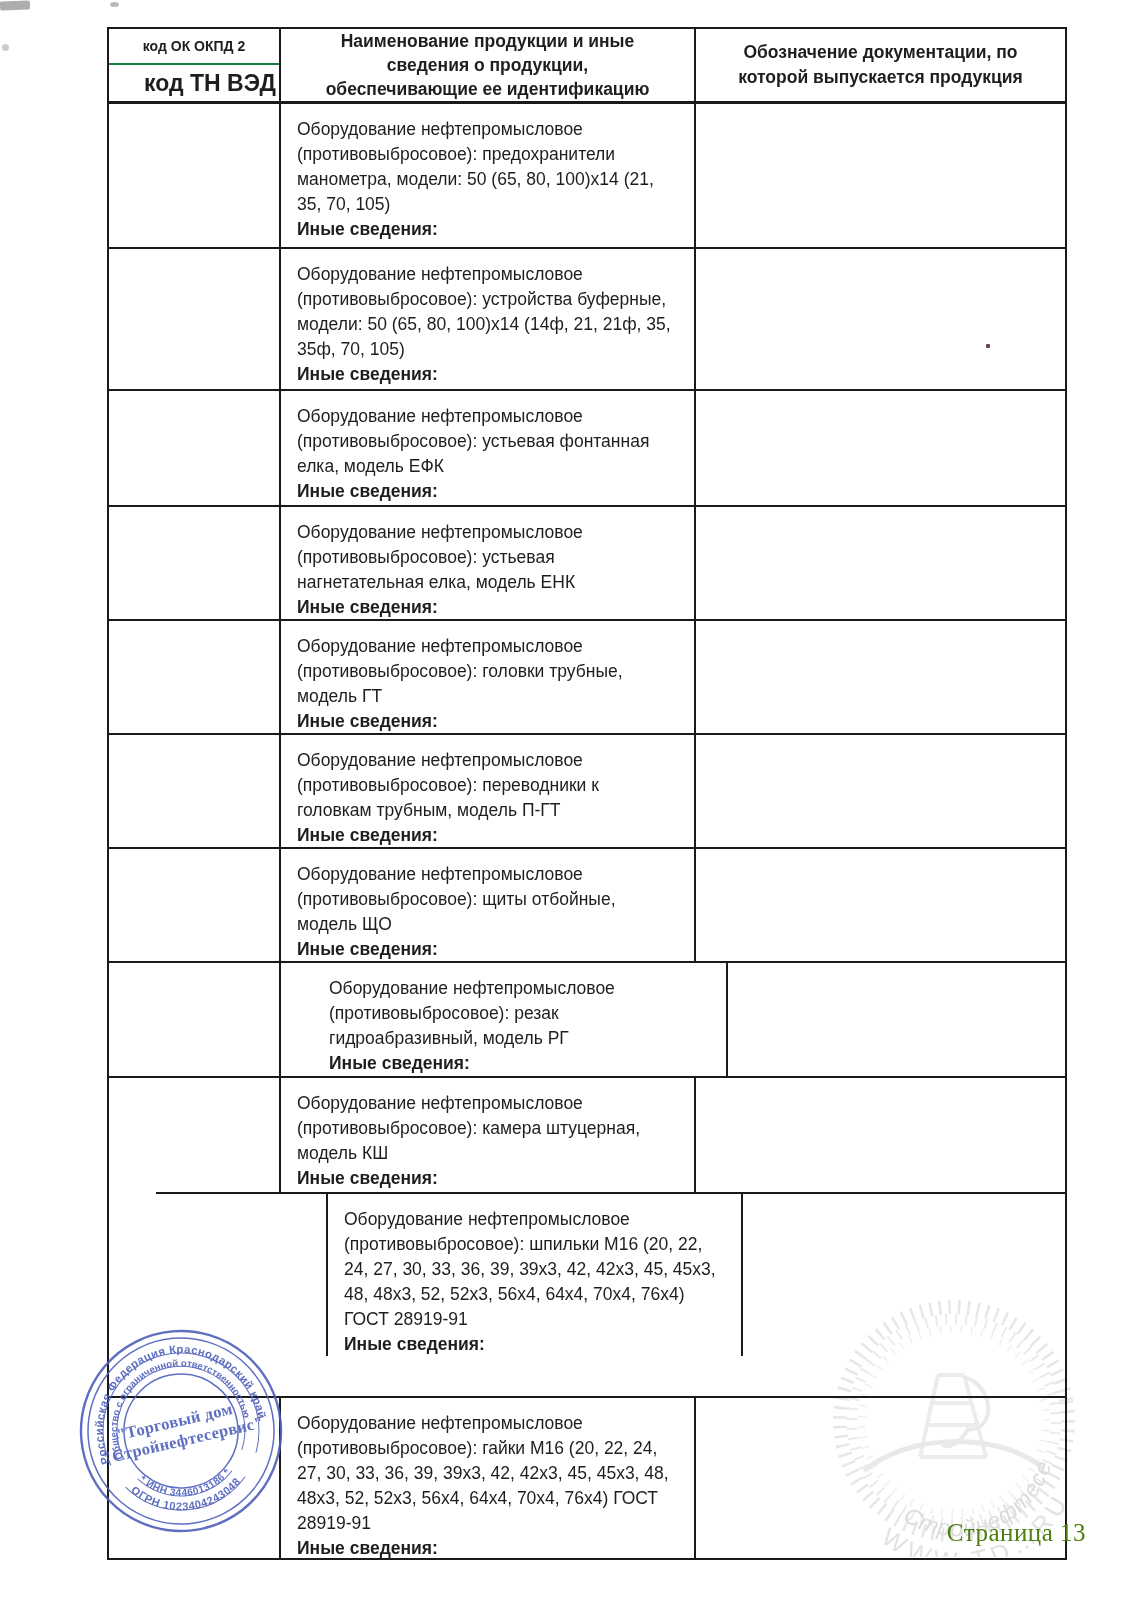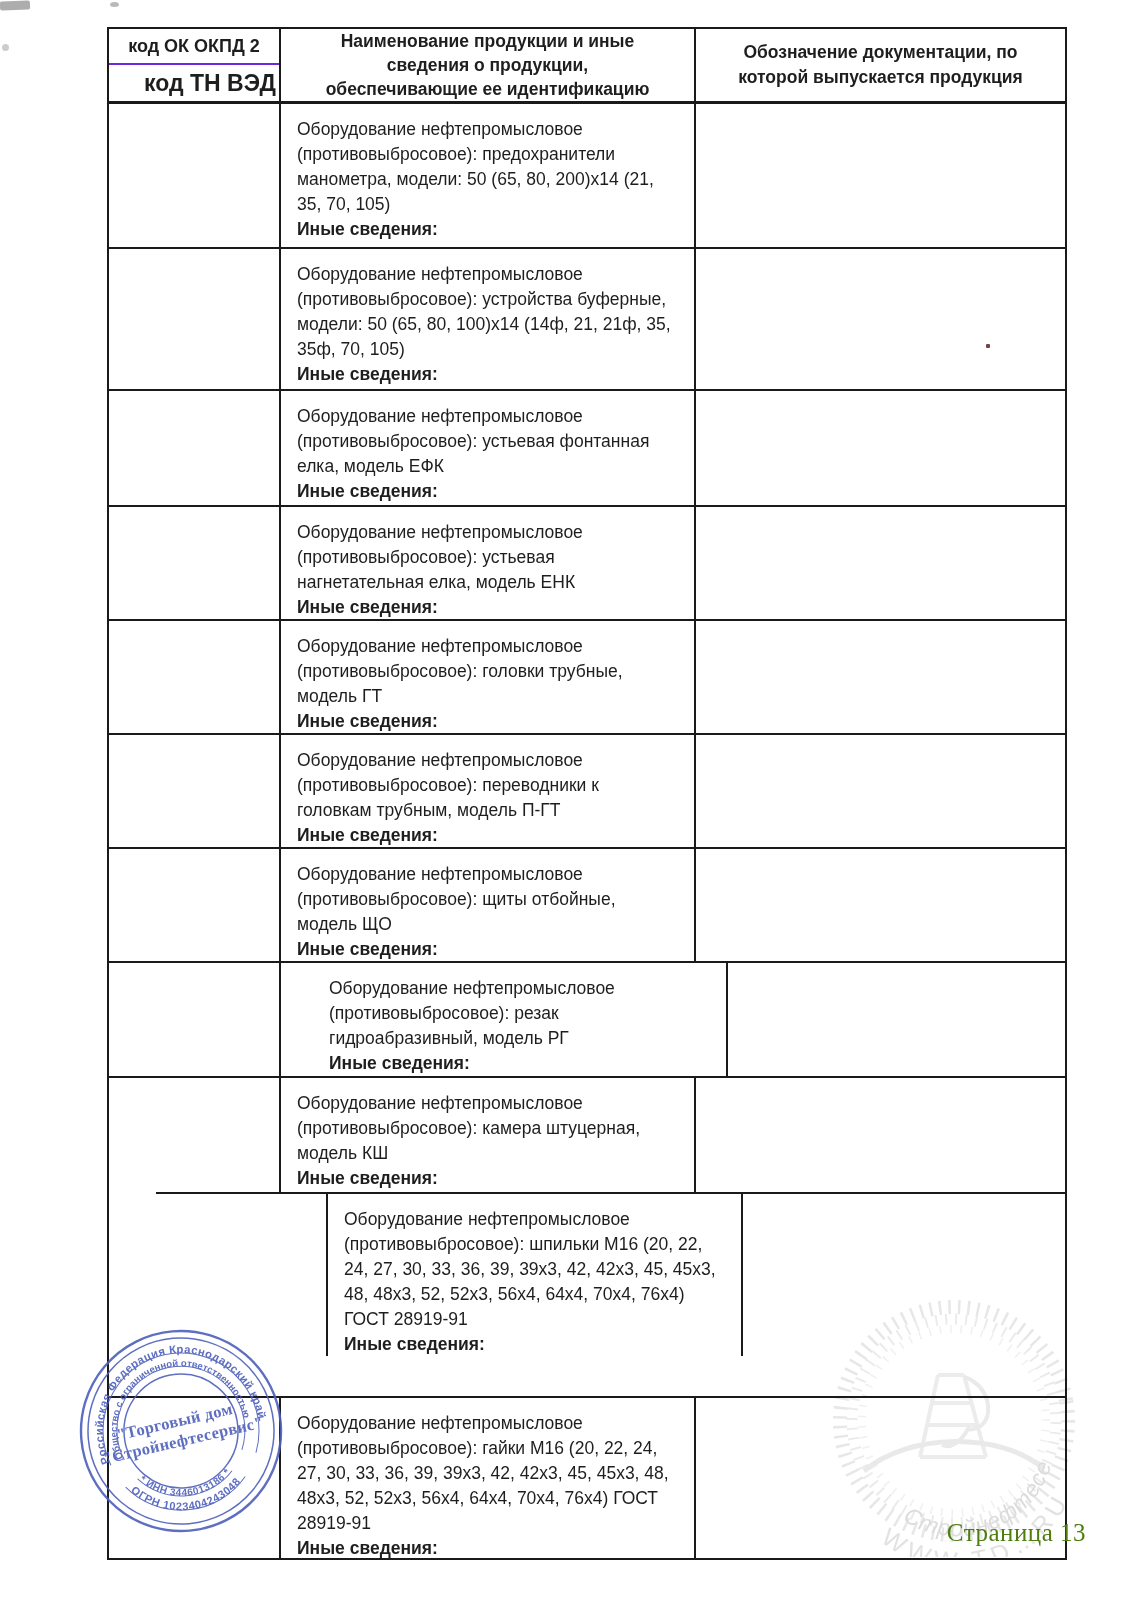--- a/index.html
+++ b/index.html
@@ -20,21 +20,21 @@
   
   .watermark{position:absolute;left:818px;top:1285px;width:272px;height:272px;z-index:0;}
 
   
   .doc-table{
     position:absolute;left:107px;top:27px;width:960px;z-index:1;
     border:2px solid #1a1a1a;box-sizing:border-box;background:transparent;
   }
   .thead{display:flex;height:75px;border-bottom:3px solid #1a1a1a;box-sizing:border-box;font-weight:bold;}
   .th-col1{width:172px;border-right:2px solid #1a1a1a;box-sizing:border-box;display:flex;flex-direction:column;}
-  .th-c1a{height:36px;border-bottom:2px solid #6d28d9;box-sizing:border-box;display:flex;align-items:center;justify-content:center;font-size:18px;}
+  .th-c1a{height:36px;border-bottom:2px solid #15803d;box-sizing:border-box;display:flex;align-items:center;justify-content:center;font-size:14px;}
   .th-c1b{flex:1;display:flex;align-items:center;justify-content:center;font-size:23px;padding-left:32px;}
   .th-col2{width:415px;border-right:2px solid #1a1a1a;box-sizing:border-box;display:flex;align-items:center;justify-content:center;text-align:center;font-size:17.5px;line-height:24px;padding:0 28px;}
   .th-col3{flex:1;display:flex;align-items:center;justify-content:center;text-align:center;font-size:17.5px;line-height:25px;padding:0 31px;}
 
   .trow{display:flex;box-sizing:border-box;}
   .trow + .trow{border-top:2px solid #1a1a1a;}
   .td-code{width:172px;border-right:2px solid #1a1a1a;box-sizing:border-box;}
   .td-name{width:415px;border-right:2px solid #1a1a1a;box-sizing:border-box;padding:13px 16px 0 16px;font-size:17.5px;line-height:25px;overflow:hidden;}
   .td-doc{flex:1;box-sizing:border-box;}
   .other-info{font-weight:bold;}
@@ -89,21 +89,21 @@
         <div class="th-c1a">код ОК ОКПД 2</div>
         <div class="th-c1b">код ТН ВЭД</div>
       </div>
       <div class="th-col2">Наименование продукции и иные сведения о продукции, обеспечивающие ее идентификацию</div>
       <div class="th-col3">Обозначение документации, по которой выпускается продукция</div>
     </div>
     <div>
         <div class="trow" style="height: 143px;">
       <div class="td-code"></div>
       <div class="td-name">
-        <span>Оборудование нефтепромысловое (противовыбросовое): предохранители манометра, модели: 50 (65, 80, 200)х14 (21, 35, 70, 105)</span>
+        <span>Оборудование нефтепромысловое (противовыбросовое): предохранители манометра, модели: 50 (65, 80, 100)х14 (21, 35, 70, 105)</span>
         <div class="other-info">Иные сведения:</div>
       </div>
       <div class="td-doc"></div>
     </div>
         <div class="trow" style="height: 142px;">
       <div class="td-code"></div>
       <div class="td-name">
         <span>Оборудование нефтепромысловое (противовыбросовое): устройства буферные, модели: 50 (65, 80, 100)х14 (14ф, 21, 21ф, 35, 35ф, 70, 105)</span>
         <div class="other-info">Иные сведения:</div>
       </div>

